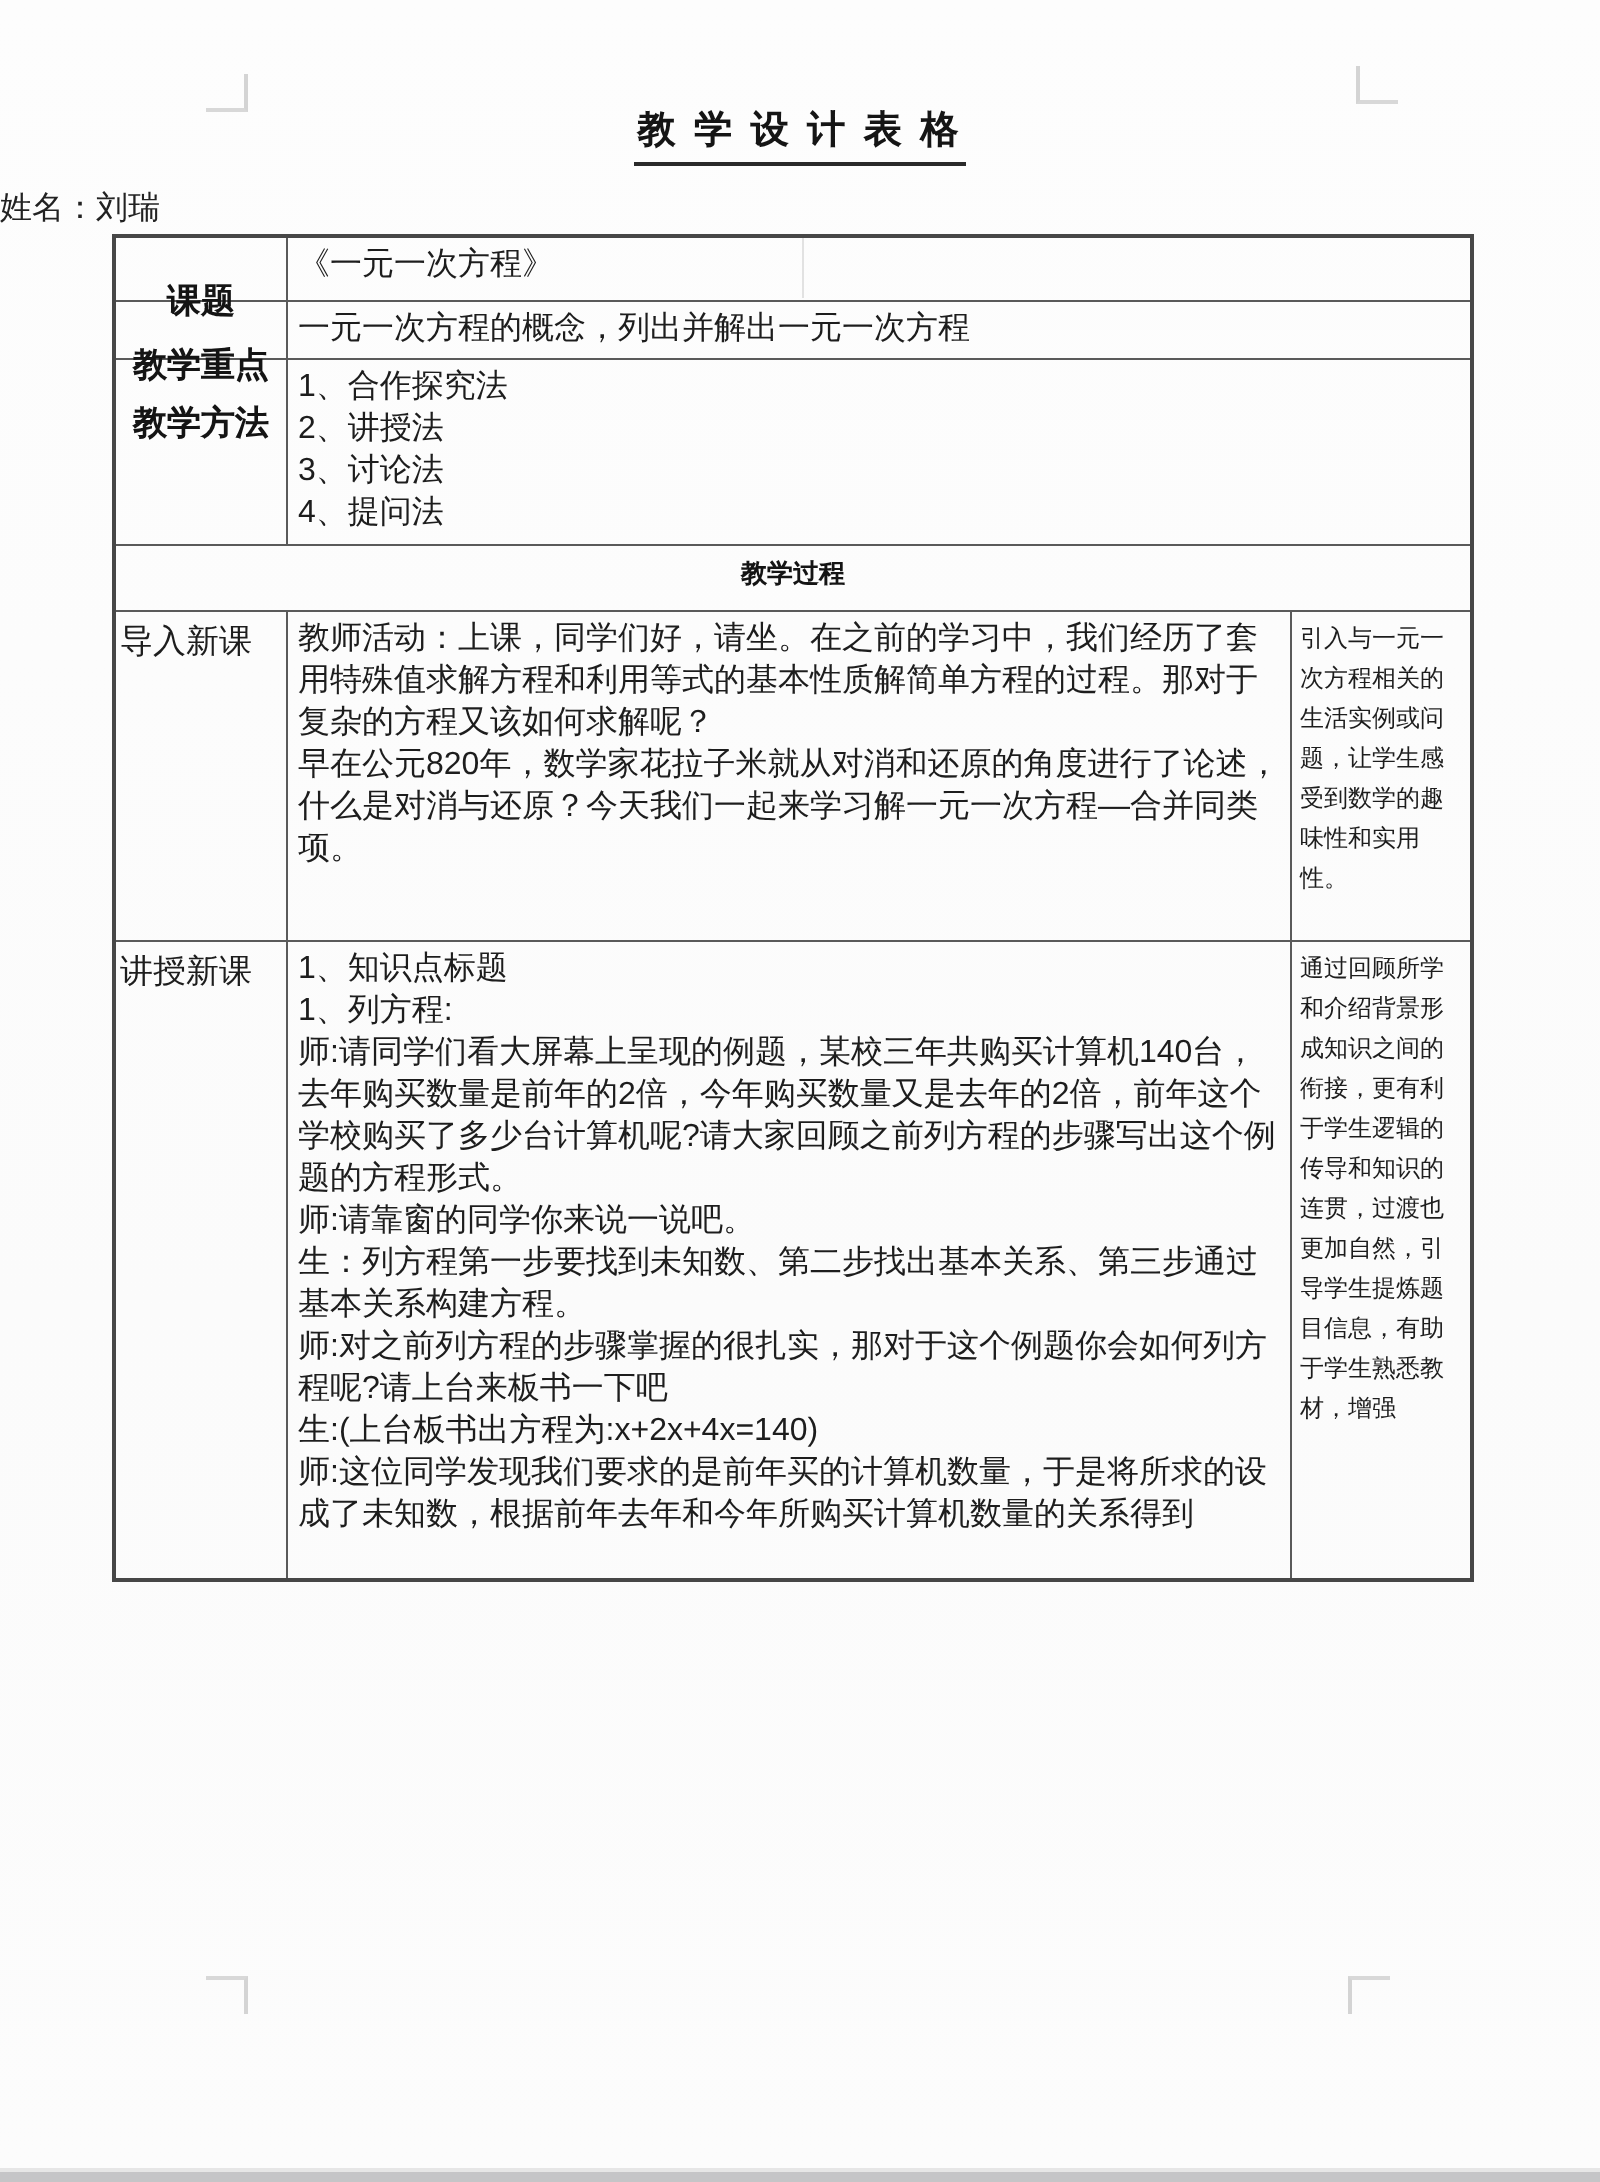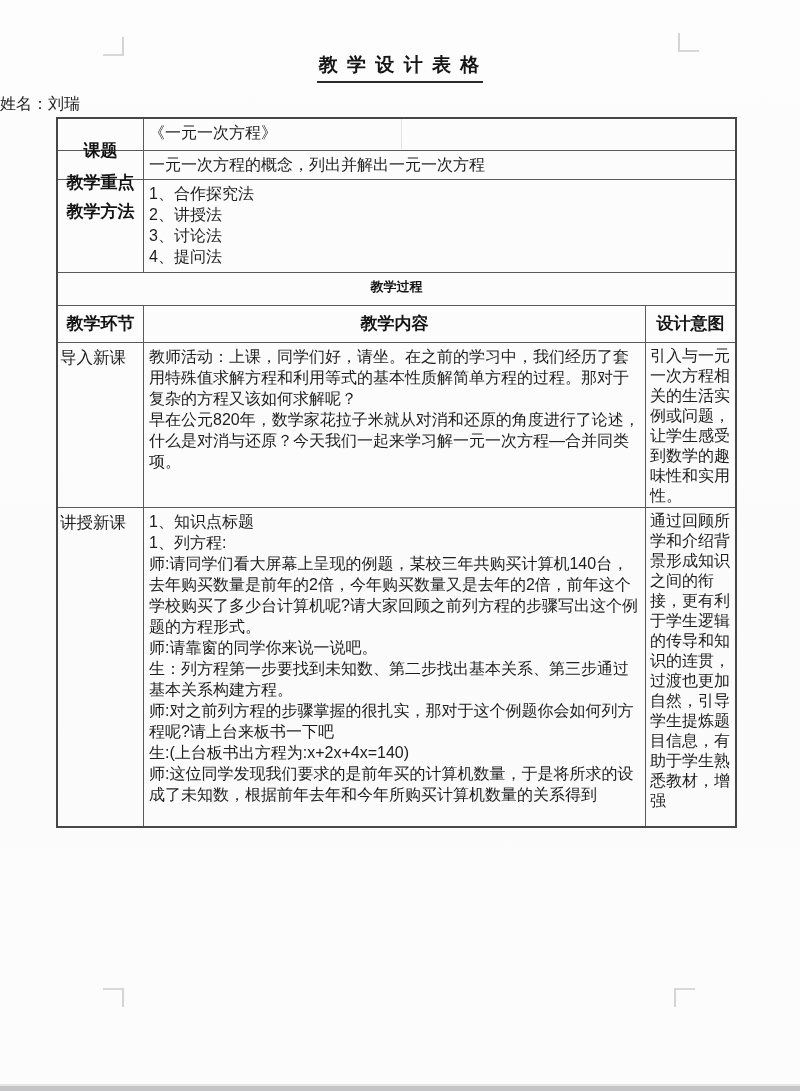--- a/index.html
+++ b/index.html
@@ -135,21 +135,21 @@
   }
   .mid-text {
     font-size: 16px;
     line-height: 21px;
     padding: 3px 3px 0 5px;
     white-space: pre-line;
     overflow: hidden;
     color: #1d1d1d;
   }
   .intent-text {
-    font-size: 16px;
+    font-size: 12px;
     line-height: 20px;
     padding: 3px 2px 0 4px;
     white-space: pre-line;
     overflow: hidden;
     color: #1d1d1d;
   }
 
   
   .artifact-vline {
     position: absolute;
@@ -205,25 +205,20 @@
     <div class="trow h-fangfa">
       <div class="label-cell">教学方法</div>
       <div class="content-cell">1、合作探究法
 2、讲授法
 3、讨论法
 4、提问法</div>
     </div>
 
     <div class="section-row">教学过程</div>
 
-    <div class="trow cols-header">
-      <div class="stage-col stage-head">教学环节</div>
-      <div class="mid-col content-head">教学内容</div>
-      <div class="intent-col intent-head">设计意图</div>
-    </div>
 
     <div class="trow h-intro">
       <div class="stage-col stage-label">导入新课</div>
       <div class="mid-col mid-text">教师活动：上课，同学们好，请坐。在之前的学习中，我们经历了套用特殊值求解方程和利用等式的基本性质解简单方程的过程。那对于复杂的方程又该如何求解呢？
 早在公元820年，数学家花拉子米就从对消和还原的角度进行了论述，什么是对消与还原？今天我们一起来学习解一元一次方程—合并同类项。</div>
       <div class="intent-col intent-text">引入与一元一次方程相关的生活实例或问题，让学生感受到数学的趣味性和实用性。</div>
     </div>
 
     <div class="trow h-teach">
       <div class="stage-col stage-label">讲授新课</div>

